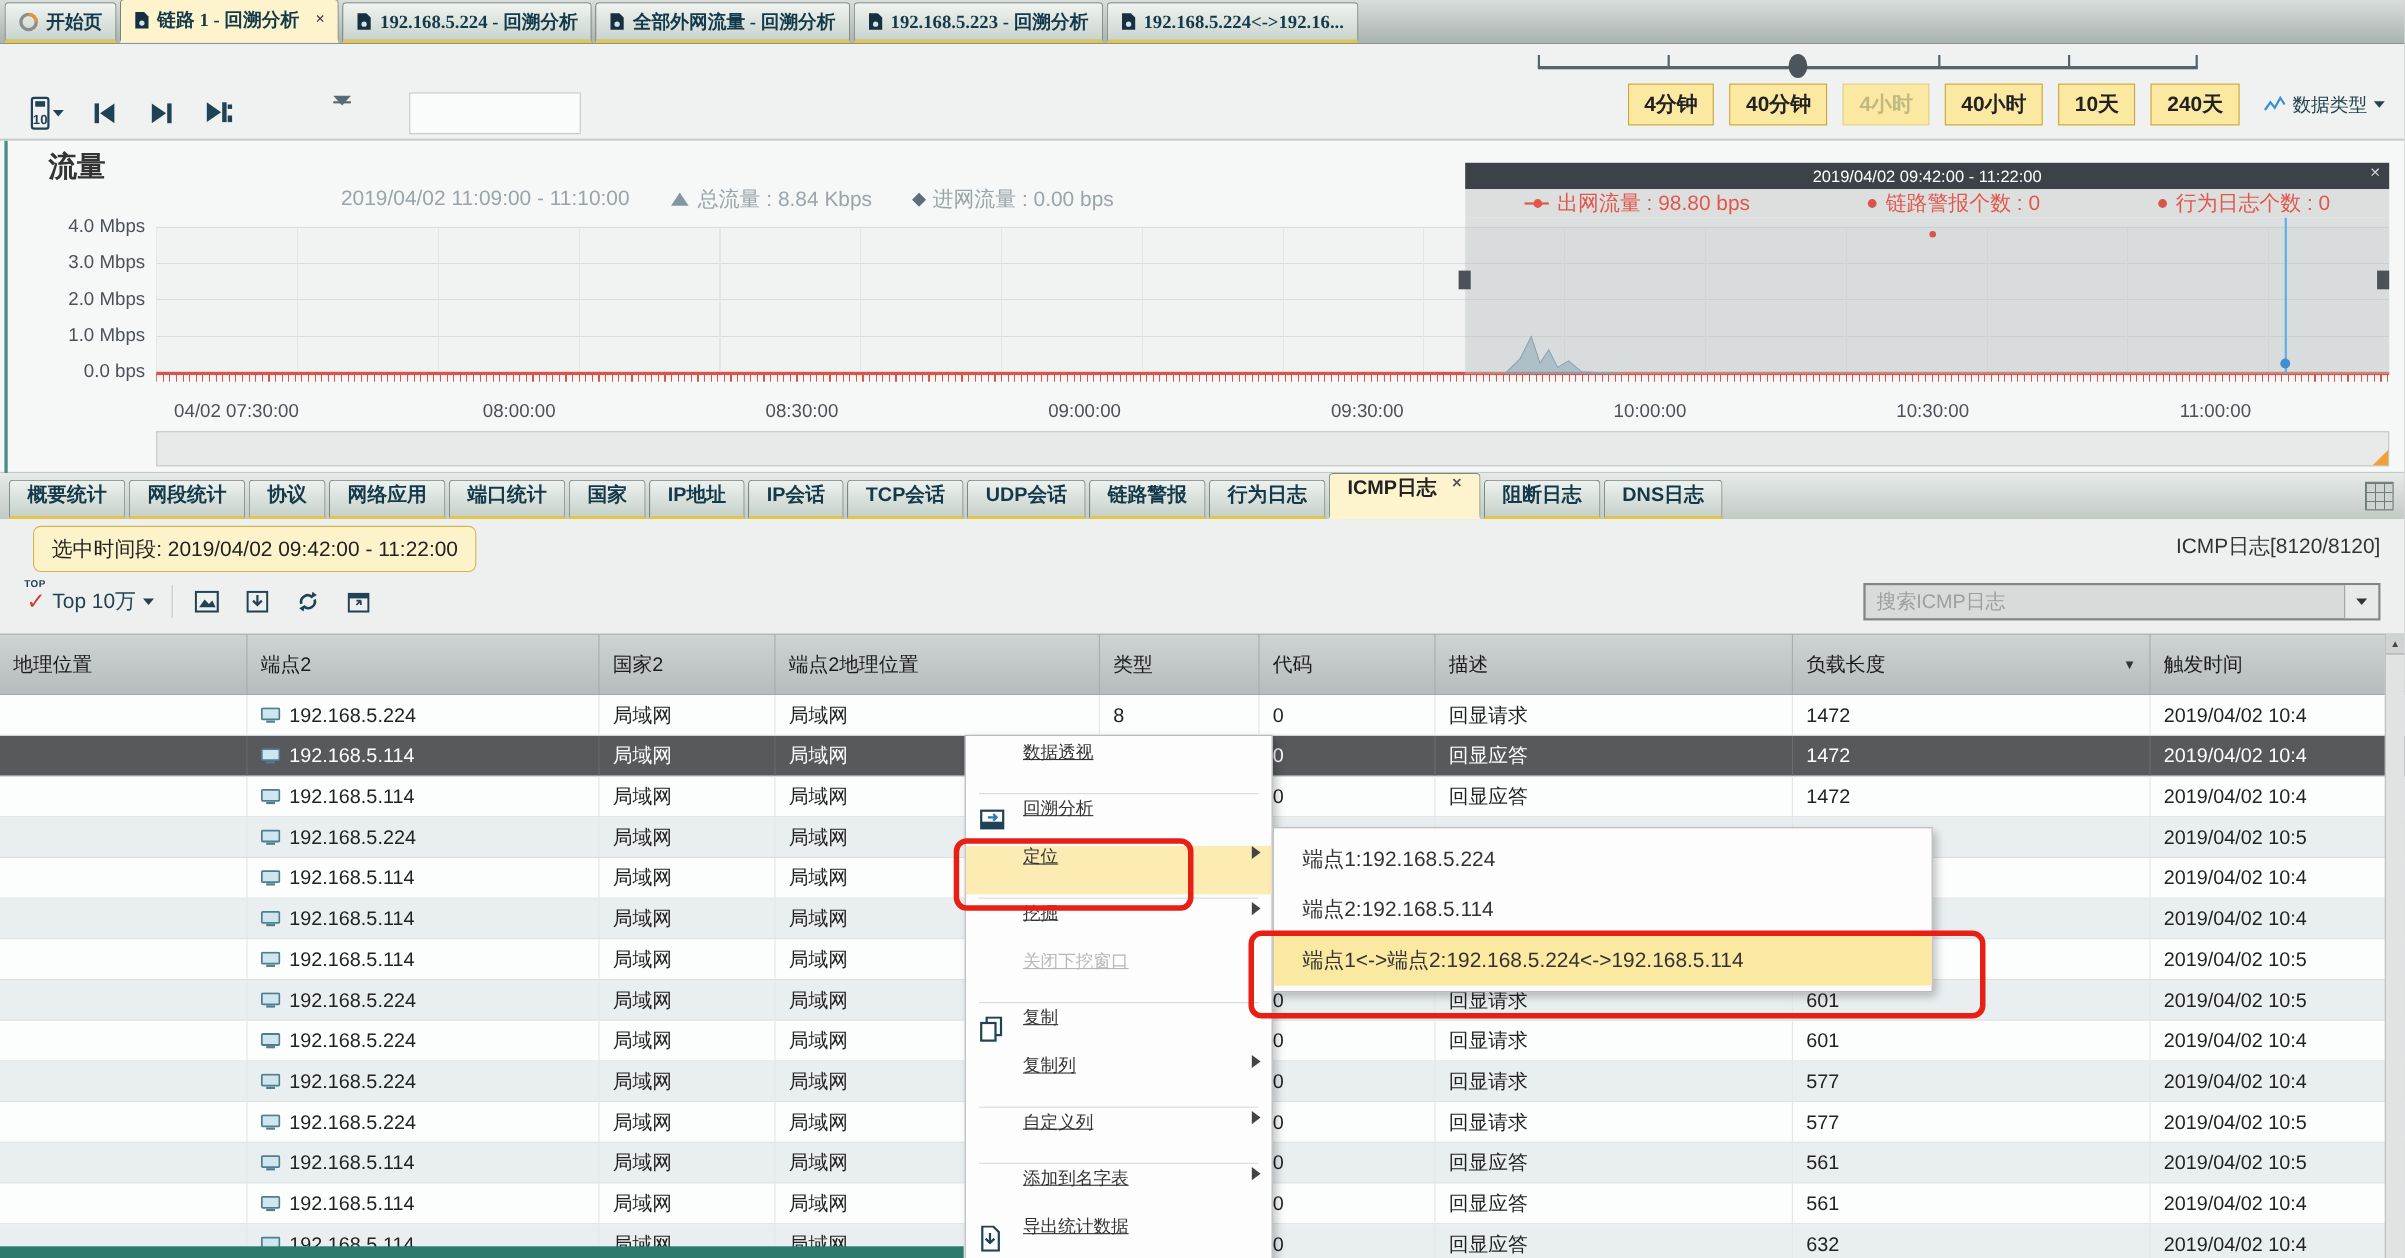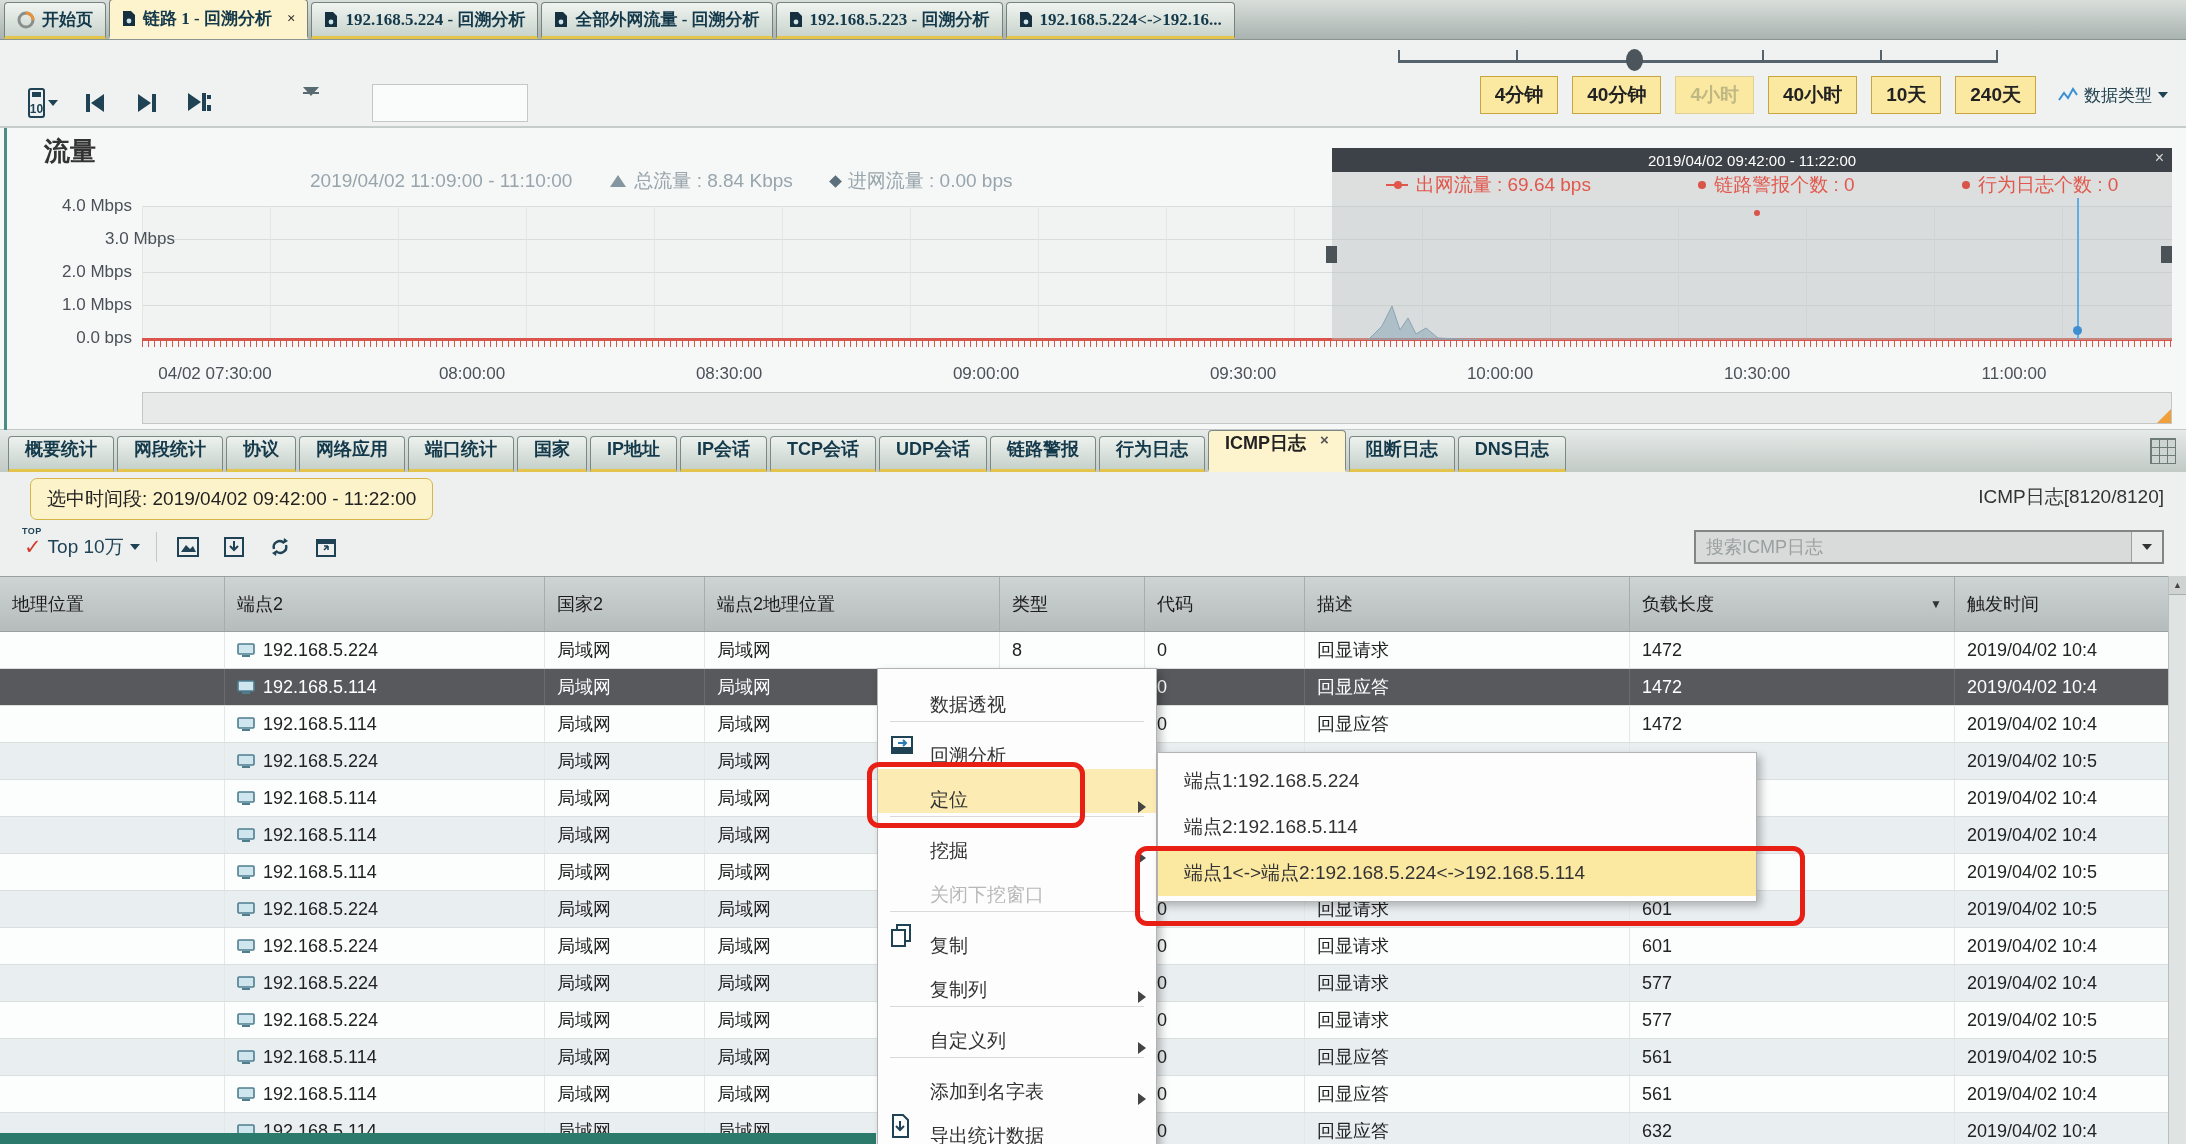--- a/index.html
+++ b/index.html
@@ -119,21 +119,21 @@
   .grow.sel .g-cell{border-right-color:#6a6c6f;}
   .vscroll{position:absolute;right:0;top:576px;width:17px;height:568px;background:#dfe3e2;border-left:1px solid #b9bfbe;}
   .vscroll .up{position:absolute;top:0;left:0;right:0;height:18px;background:#cfd4d3;border-bottom:1px solid #a8aead;
     display:flex;align-items:center;justify-content:center;font-size:9px;color:#444;}
 
   .teal-strip{position:absolute;left:0;bottom:0;width:876px;height:11px;background:#2b7a6c;z-index:5;}
 
   
   .ctx-menu{position:absolute;left:877px;top:668px;width:280px;height:500px;background:#fdfdfd;
     border:1px solid #b3b3b3;box-shadow:4px 4px 8px rgba(0,0,0,.25);padding-top:5px;box-sizing:border-box;z-index:20;}
-  .mi{position:relative;height:44px;display:flex;align-items:flex-end;padding-left:52px;font-size:19px;color:#333;}
+  .mi{position:relative;height:44px;display:flex;align-items:flex-start;padding-left:52px;font-size:16px;color:#333;text-decoration:underline;}
   .mi .m-ico{position:absolute;left:12px;top:9px;}
   .mi .arr{position:absolute;right:10px;width:0;height:0;border-top:6px solid transparent;border-bottom:6px solid transparent;border-left:8px solid #444;}
   .mi.disabled{color:#b8b8b8;}
   .mi.hl{background:#fcecb3;}
   .msep{margin:3px 12px;border-top:1px solid #d9d9d9;height:0;}
   .ctx-sub{position:absolute;left:1157px;top:752px;width:600px;background:#fdfdfd;border:1px solid #b3b3b3;
     box-shadow:4px 4px 8px rgba(0,0,0,.25);padding:5px 0;box-sizing:border-box;z-index:21;}
   .smi{height:46px;display:flex;align-items:center;padding-left:26px;font-size:19px;color:#333;white-space:nowrap;}
   .smi.hl{background:#fbe9a2;}
 
@@ -276,21 +276,21 @@
       <span class="m-item">
           <span class="dia-mk"></span>
           <span>进网流量 : 0.00 bps</span>
         </span>
     </div>
 
     <div class="plot"></div>
     <div class="fringe"></div>
     <div id="ylabels">
         <span class="ylab" style="top: 68px;">4.0 Mbps</span>
-        <span class="ylab" style="top: 101px; margin-left: 43px;">3.0 Mbps</span>
+        <span class="ylab" style="top: 101px;">3.0 Mbps</span>
         <span class="ylab" style="top: 134px;">2.0 Mbps</span>
         <span class="ylab" style="top: 167px;">1.0 Mbps</span>
         <span class="ylab" style="top: 200px;">0.0 bps</span>
       </div>
     <div id="xlabels">
         <span class="xlab" style="left: 215px;">04/02 07:30:00</span>
         <span class="xlab" style="left: 472px;">08:00:00</span>
         <span class="xlab" style="left: 729px;">08:30:00</span>
         <span class="xlab" style="left: 986px;">09:00:00</span>
         <span class="xlab" style="left: 1243px;">09:30:00</span>
@@ -300,21 +300,21 @@
       </div>
 
     <div class="sel-region"></div>
     <div class="sel-head">
       <span>2019/04/02 09:42:00 - 11:22:00</span>
       <span class="closex">×</span>
     </div>
     <div class="sel-legend">
       <span class="r-item">
           <span class="line-dot"></span>
-          <span>出网流量 : 69.64 bps</span>
+          <span>出网流量 : 98.80 bps</span>
         </span>
       <span class="r-item">
           <span class="dot-mk"></span>
           <span>链路警报个数 : 0</span>
         </span>
       <span class="r-item">
           <span class="dot-mk"></span>
           <span>行为日志个数 : 0</span>
         </span>
     </div>

